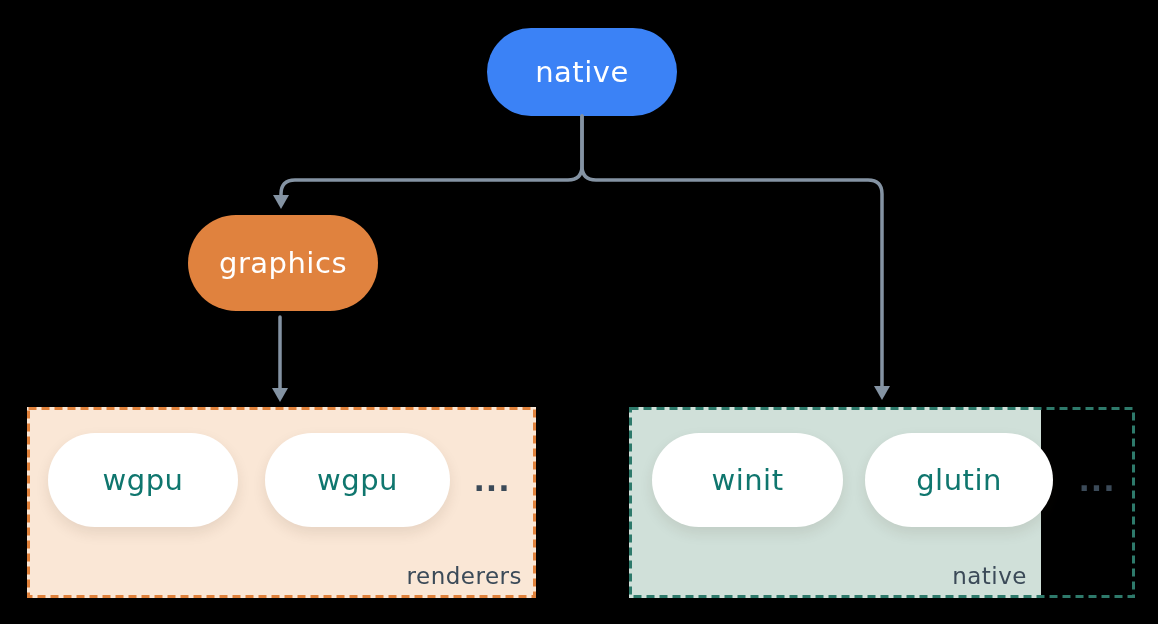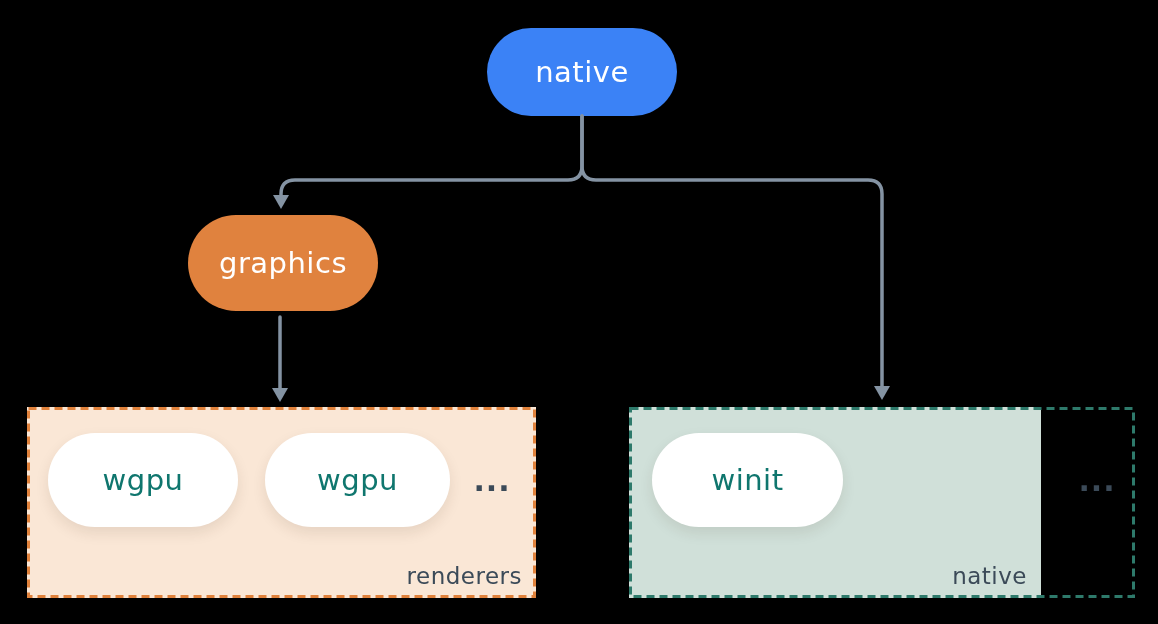--- a/index.html
+++ b/index.html
@@ -107,20 +107,23 @@
       <span>wgpu</span>
     </div>
     <div class="ellipsis" id="ellipsis-renderers">...</div>
     <div class="caption">renderers</div>
   </div>
 
   <div class="group" id="group-shells">
     <div class="pill" id="pill-winit">
       <span>winit</span>
     </div>
+    <div class="pill" id="pill-glutin">
+      <span>glutin</span>
+    </div>
     <div class="ellipsis" id="ellipsis-shells">...</div>
     <div class="caption">native</div>
   </div>
 
   <div class="node" id="node-native">
     <span>native</span>
   </div>
   <div class="node" id="node-graphics">
     <span>graphics</span>
   </div>

